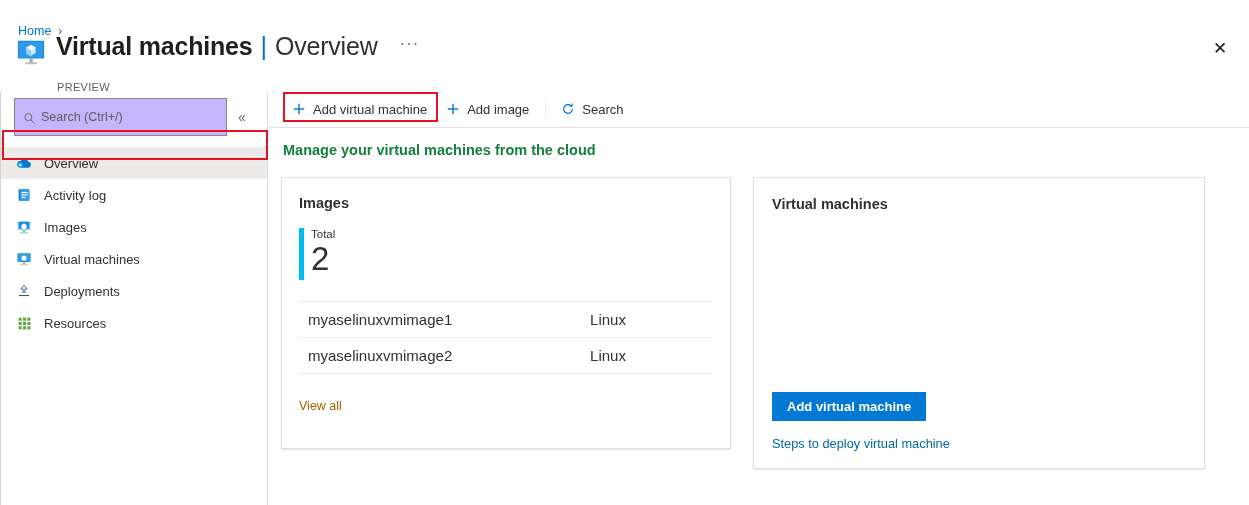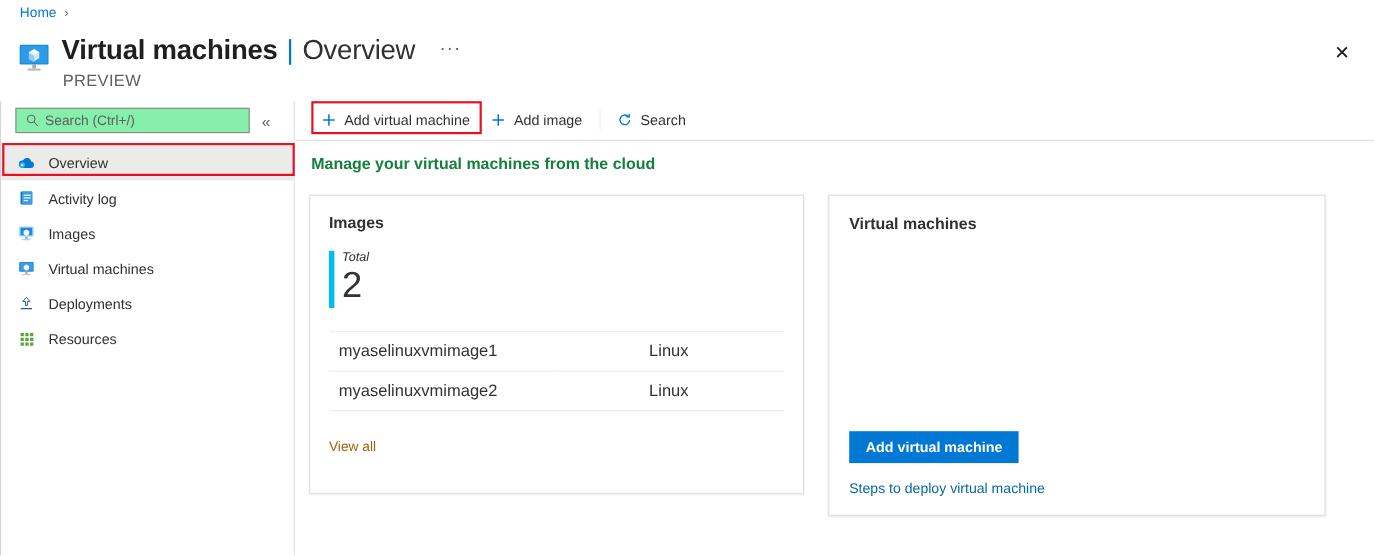--- a/index.html
+++ b/index.html
@@ -12,21 +12,21 @@
     width: 1249px; height: 505px;
     font-family: "Liberation Sans", sans-serif;
     color: #323130;
     overflow: hidden;
     position: relative;
   }
 
   
   .breadcrumb {
     position: absolute;
-    left: 18px; top: 4px;
+    left: 18px; top: 24px;
     display: flex; align-items: center;
     font-size: 12.5px;
   }
   .breadcrumb-link {
     color: #0078d4;
     cursor: pointer;
     text-decoration: none;
   }
   .breadcrumb-sep {
     color: #605e5c;
@@ -74,24 +74,24 @@
     margin-left: 22px;
     font-size: 17px;
     color: #605e5c;
     letter-spacing: 1px;
     cursor: pointer;
     align-self: center;
     position: relative;
     top: -3px;
   }
   .preview-tag {
-    font-size: 15px;
+    font-size: 11px;
     color: #605e5c;
     letter-spacing: 0.3px;
-    margin-top: 4px;
+    margin-top: 20px;
     margin-left: 1px;
   }
 
   
   .close-btn {
     position: absolute;
     right: 16px; top: 35px;
     width: 26px; height: 26px;
     display: flex; align-items: center; justify-content: center;
     cursor: pointer;
@@ -108,23 +108,23 @@
     border-right: 1px solid #e1dfdd;
     border-left: 1px solid #d6d4d2;
   }
   .search-row {
     display: flex;
     align-items: center;
     padding: 6px 12px 0 13px;
   }
   .search-box {
     flex: 1 1 auto;
-    height: 23px;
+    height: 38px;
     border: 1px solid #8a8886;
-    background: #86efac;
+    background: #c4b5fd;
     display: flex;
     align-items: center;
     padding: 0 6px;
     max-width: 213px;
   }
   .search-icon {
     width: 13px; height: 13px;
     flex: 0 0 auto;
     margin-right: 5px;
     margin-left: 2px;
@@ -251,21 +251,20 @@
     width: 5px;
     height: 52px;
     background: #00bcf2;
     flex: 0 0 auto;
   }
   .total-text { margin-left: 7px; }
   .total-label {
     font-size: 11.5px;
     color: #323130;
     line-height: 13px;
-    font-style: italic;
   }
   .total-value {
     font-size: 33px;
     color: #323130;
     line-height: 36px;
     font-weight: 400;
   }
 
   .img-table {
     margin-top: 21px;

